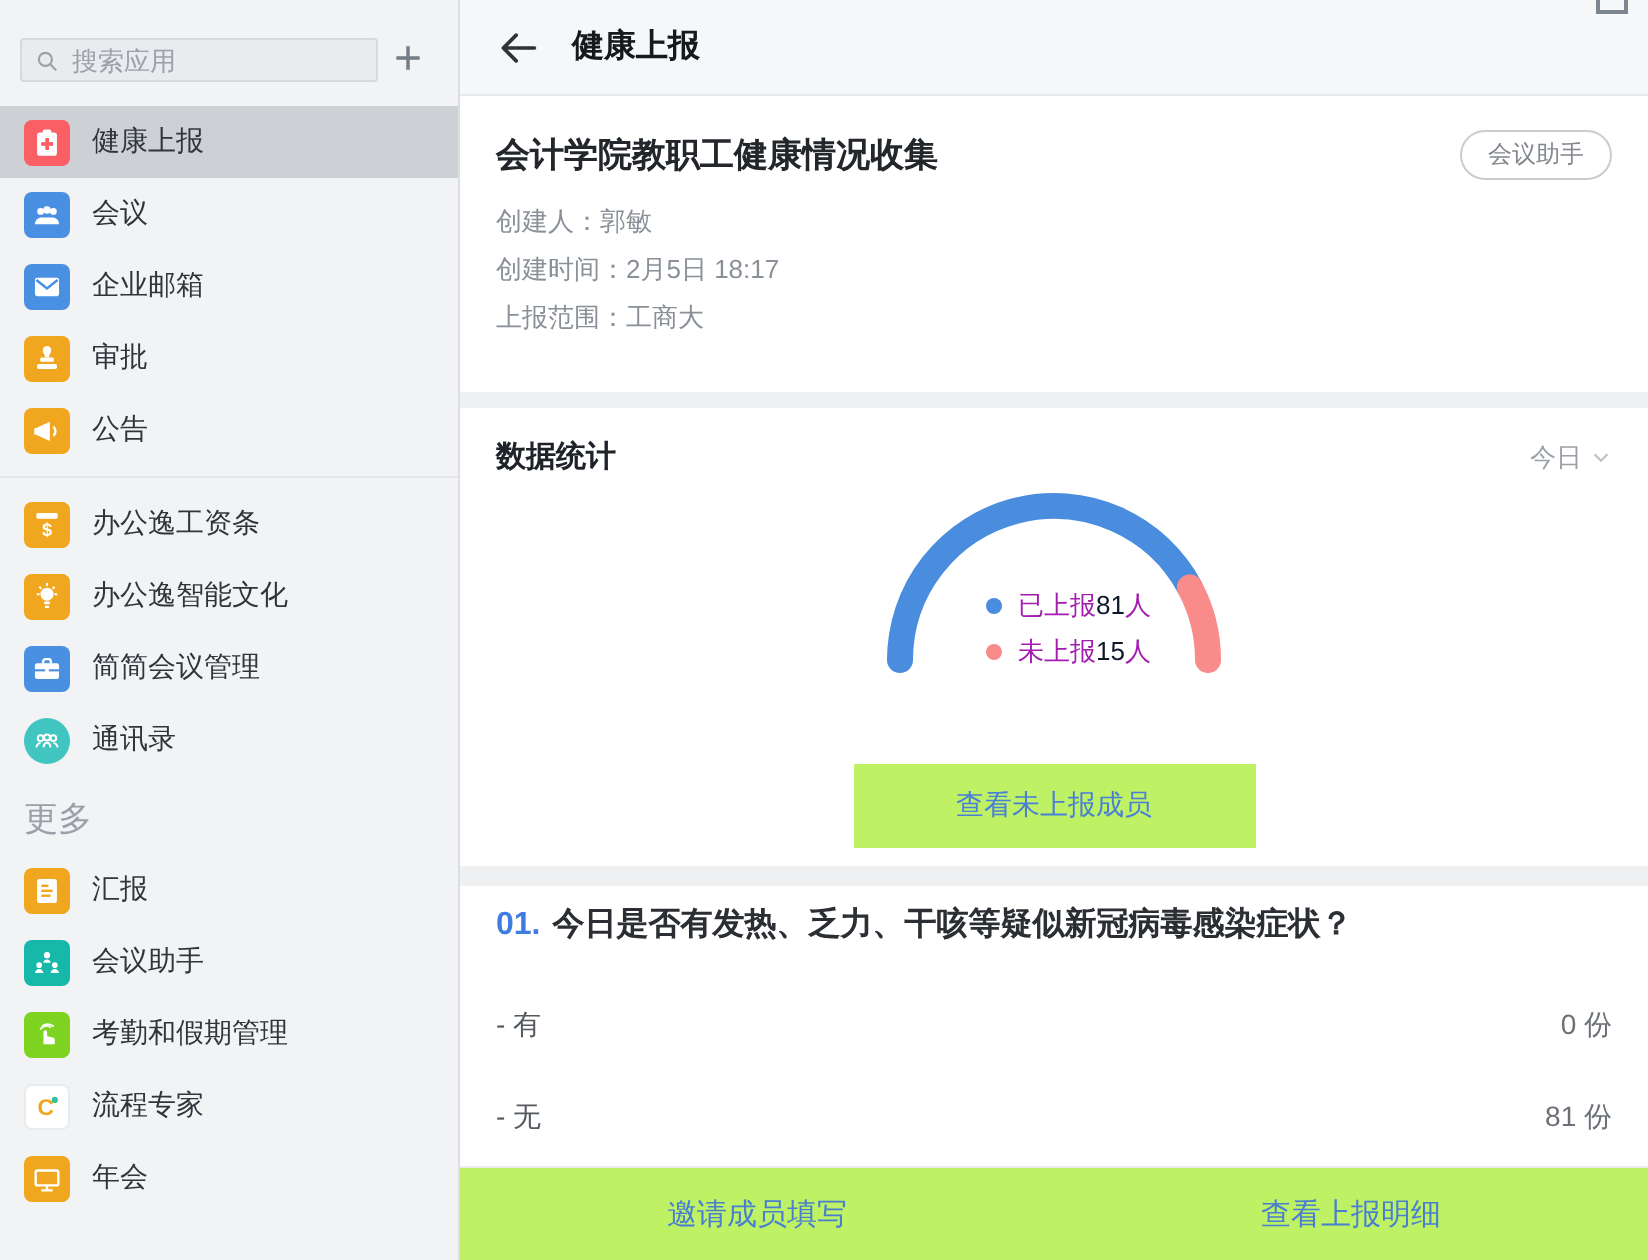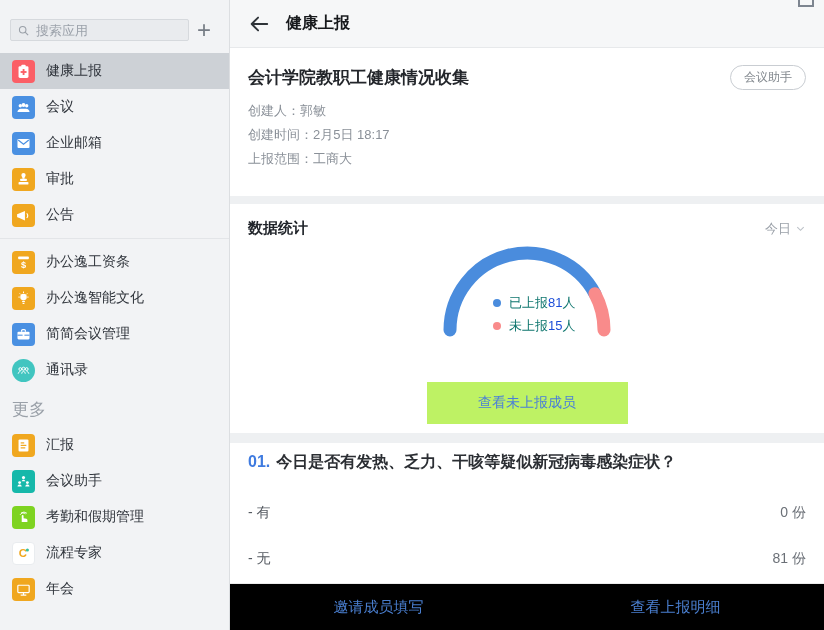--- a/index.html
+++ b/index.html
@@ -44,35 +44,35 @@
   .card2 { height:229px; margin-top:8px; padding-top:13px; }
   .stats-head { display:flex; justify-content:space-between; align-items:center; height:23px; }
   .stats-title { font-size:15px; font-weight:bold; color:#1f2329; }
   .range-filter { display:flex; align-items:center; font-size:13px; color:#9ba1a9; cursor:pointer; }
   .range-filter svg { margin-left:4px; }
   .gauge-wrap { position:relative; height:120px; margin-top:0; }
   .gauge-wrap svg { display:block; margin:0 auto; }
   .legend { position:absolute; left:calc(50% - 34px); top:51px; }
   .legend-row { display:flex; align-items:center; height:23px; }
   .legend-dot { width:8px; height:8px; border-radius:50%; margin-right:8px; }
-  .legend-row .t { font-size:13px; color:#0f766e; }
-  .legend-row .v { font-size:13px; color:#1d4ed8; }
+  .legend-row .t { font-size:13px; color:#a21caf; }
+  .legend-row .v { font-size:13px; color:#0f172a; }
   .view-btn { display:block; margin:22px auto 0 auto; width:201px; height:42px; background:#bef264; border:none; font-size:14px; color:#4a7fd8; cursor:pointer; font-family:inherit; }
 
   .card3 { margin-top:10px; padding-top:9px; height:187px; }
   .q-line { font-size:16px; font-weight:bold; }
   .q-num { color:#3f7be0; margin-right:6px; }
   .q-text { color:#2b2e33; }
   .opt-row { display:flex; justify-content:space-between; font-size:14px; }
   .opt-row .ol { color:#555a61; }
   .opt-row .oc { color:#6b7077; }
   .opt-row.r1 { margin-top:31px; }
   .opt-row.r2 { margin-top:28px; }
 
-  .footer { position:absolute; left:0; right:0; bottom:0; height:47px; background:#000000; border-top:1px solid #ececec; display:flex; align-items:center; }
+  .footer { position:absolute; left:0; right:0; bottom:0; height:47px; background:#bef264; border-top:1px solid #ececec; display:flex; align-items:center; }
   .footer .half { flex:1; text-align:center; }
   .footer .flink { font-size:15px; color:#4a7fd0; cursor:pointer; }
 </style>
 </head>
 <body>
 
 <div class="app">
 
   <div class="sidebar">
     <div class="search-row">

